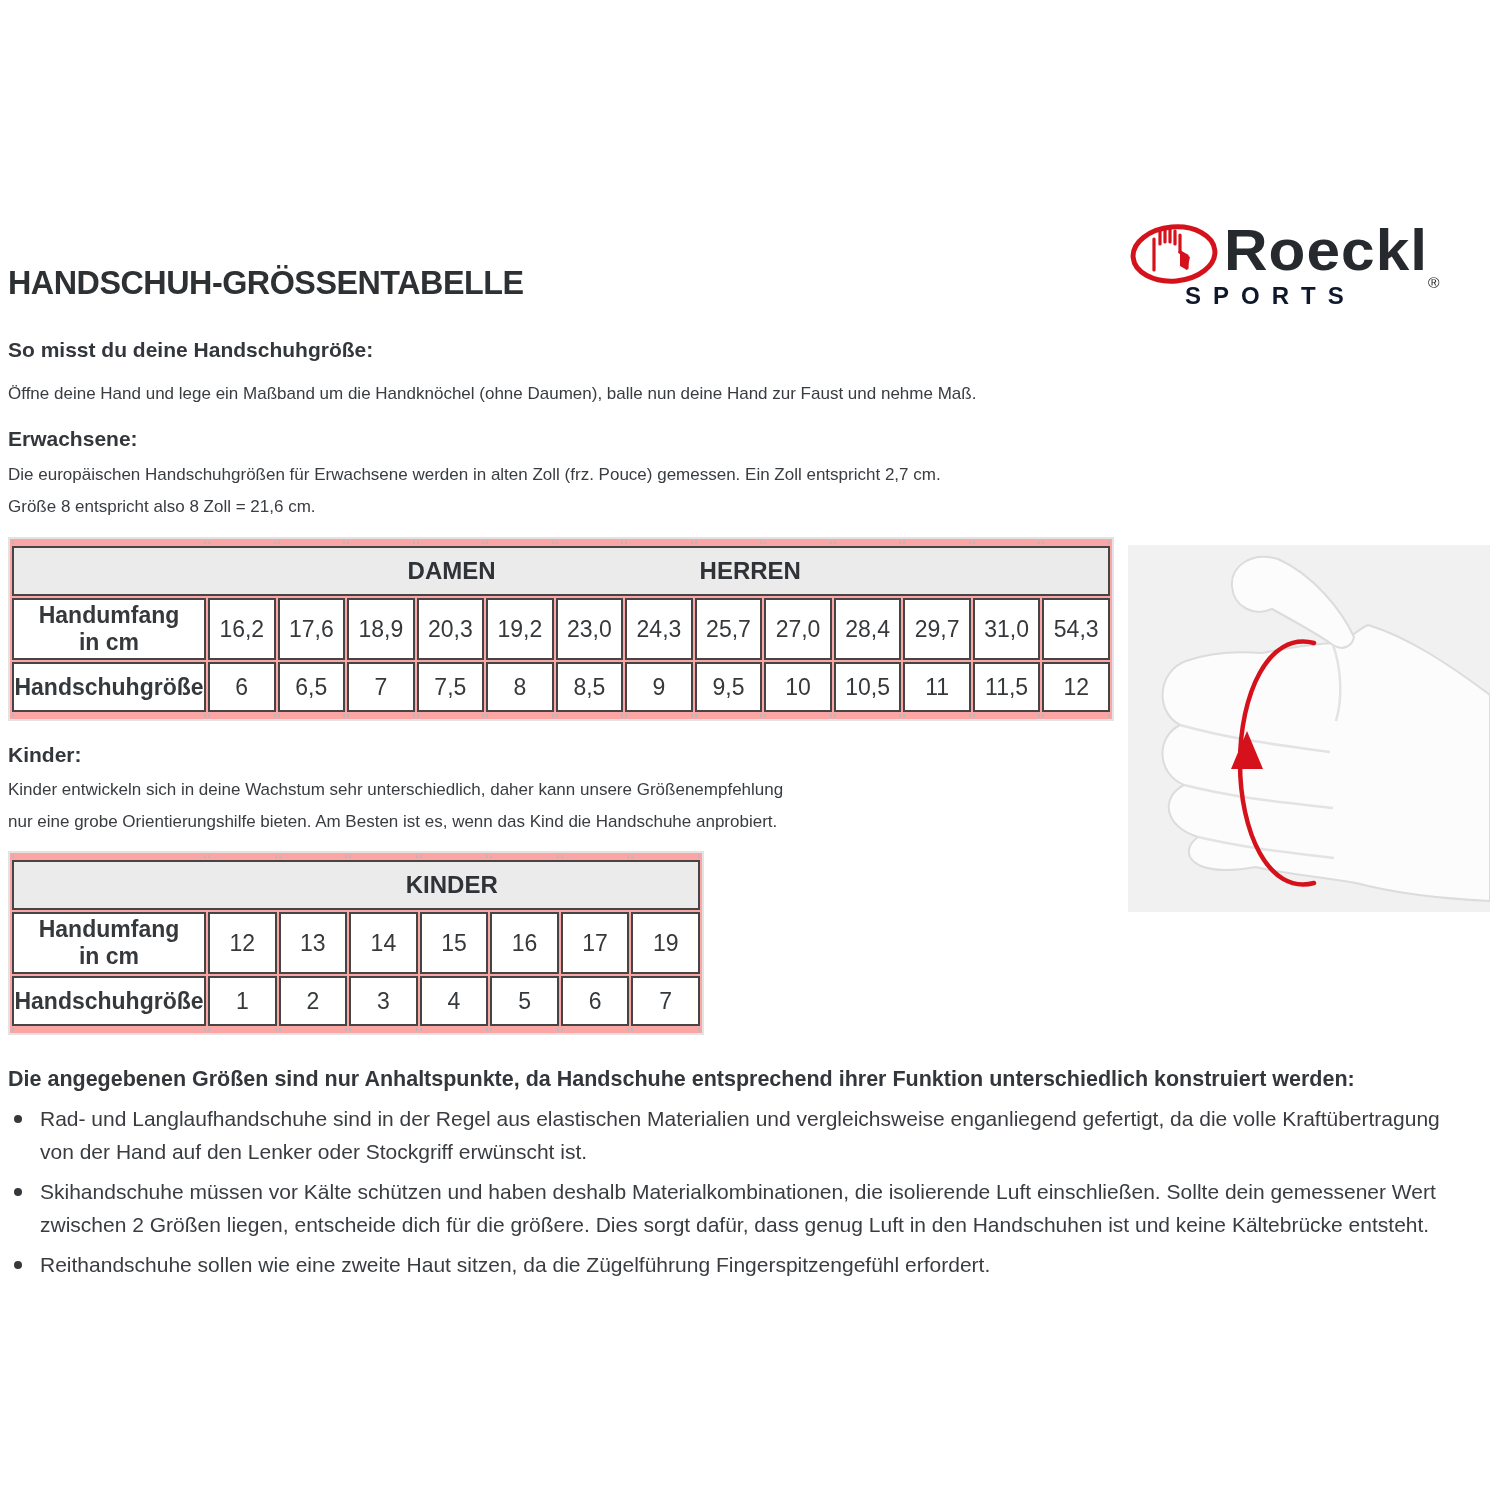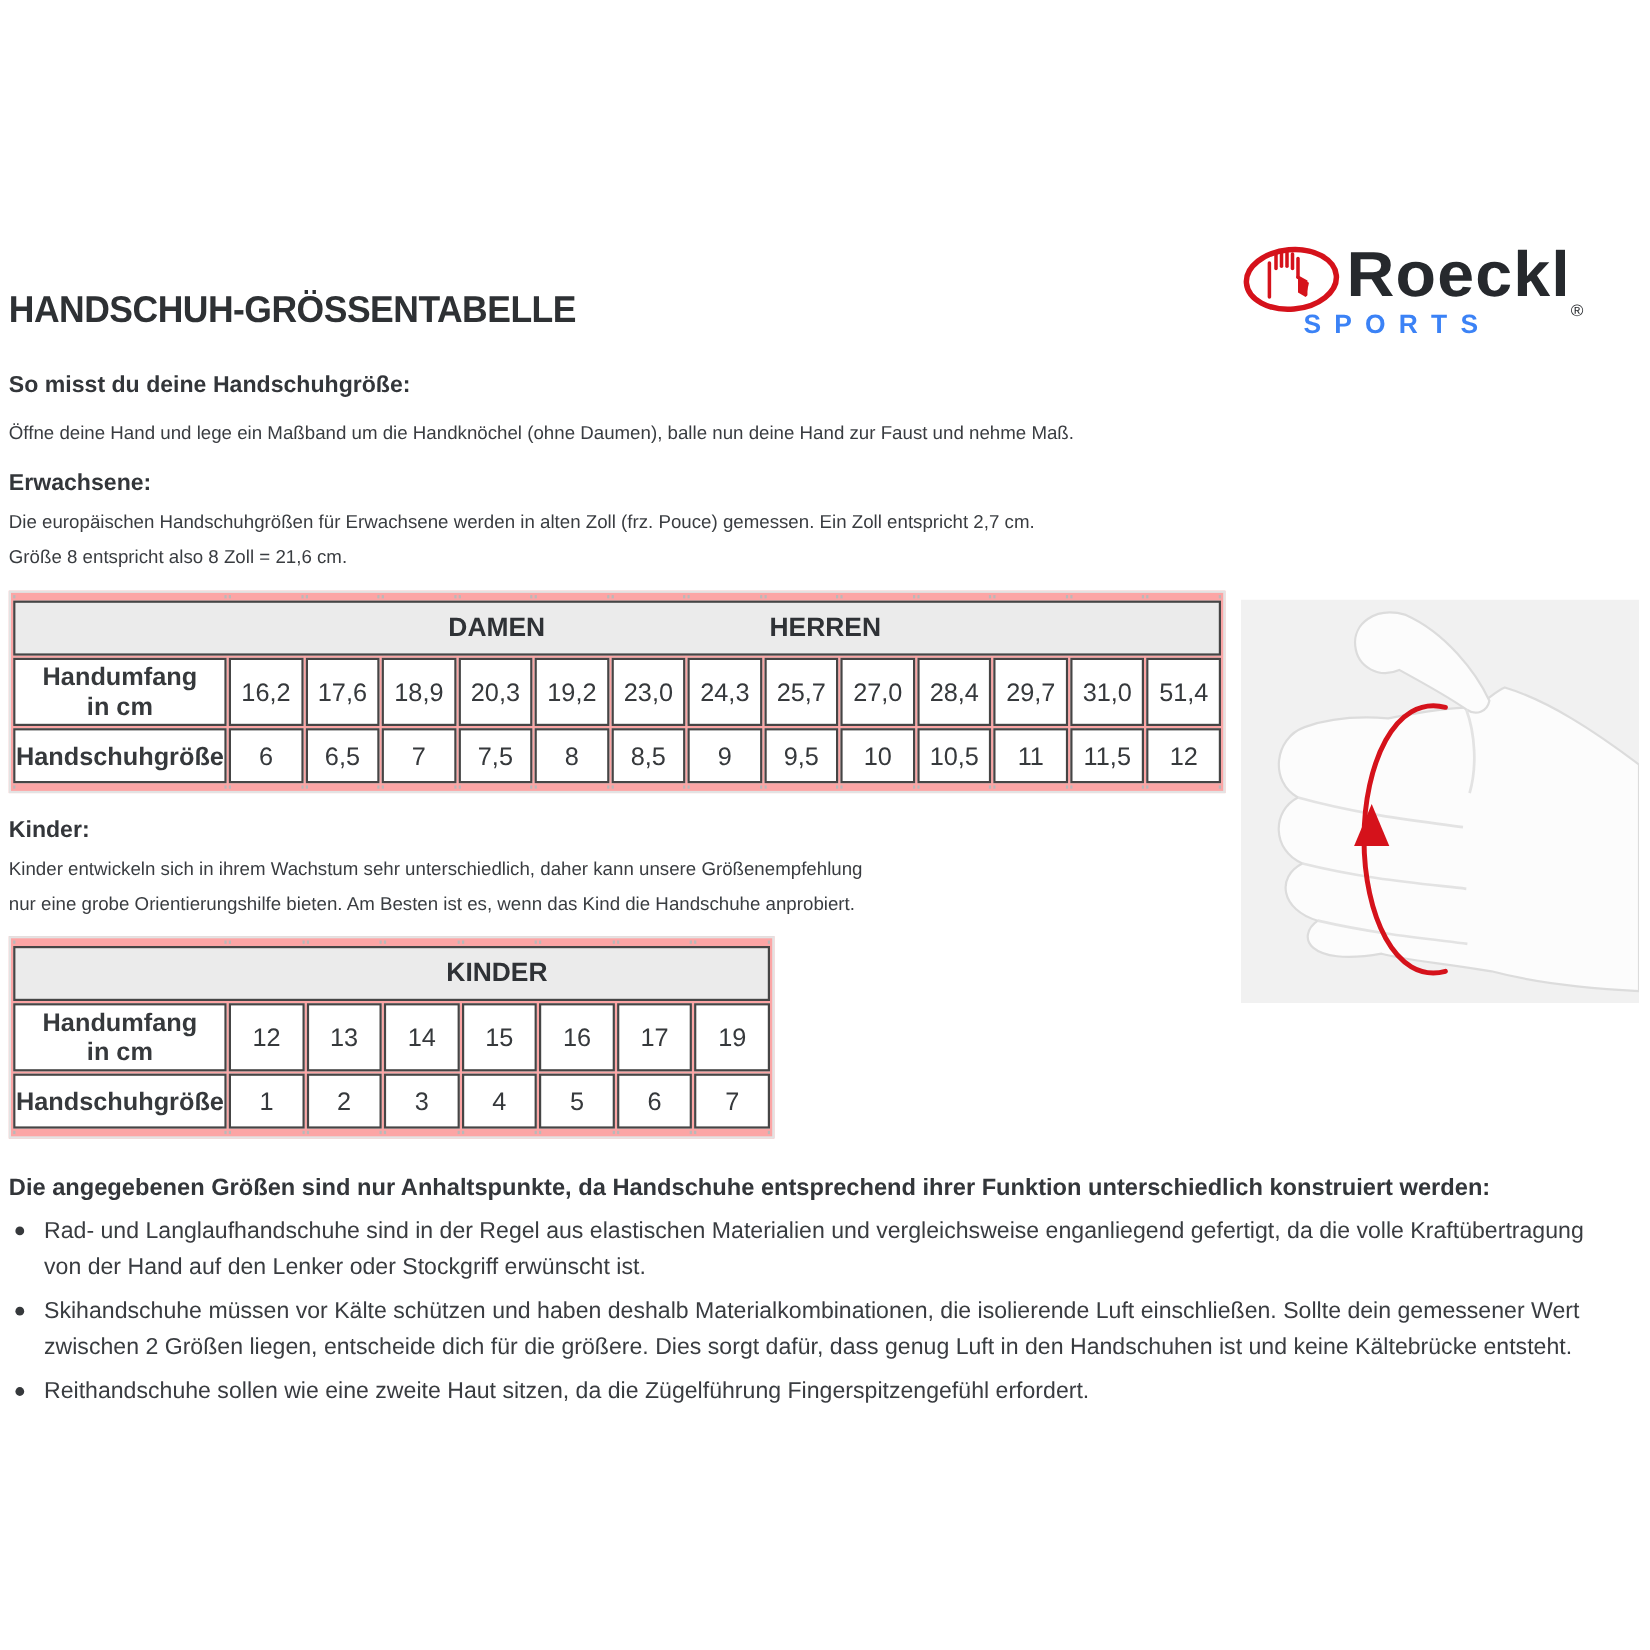--- a/index.html
+++ b/index.html
@@ -15,21 +15,21 @@
   }
   #logo{left:1128px;top:220px;width:366px;height:98px;}
   #logo .glove-svg{position:absolute;left:2px;top:2px;}
   #logo .brand{
     position:absolute;left:96px;top:-4px;font-size:58px;font-weight:bold;color:#26292d;
     letter-spacing:1px;transform:scaleX(1.04);transform-origin:left center;white-space:nowrap;
   }
   #logo .reg{font-size:15px;font-weight:normal;vertical-align:-18px;letter-spacing:0;}
   #logo .sports{
     position:absolute;left:57px;top:62px;font-size:24px;font-weight:bold;
-    letter-spacing:12px;color:#3b82f6;white-space:nowrap;
+    letter-spacing:12px;color:#0f172a;white-space:nowrap;
   }
   
   .h-bold{font-size:21px;font-weight:bold;line-height:26px;white-space:nowrap;color:#33363a;}
   .body-line{font-size:17px;line-height:26px;white-space:nowrap;color:#393c40;}
   #intro-heading{left:8px;top:337px;}
   #intro-body{left:8px;top:381px;}
   #adults-heading{left:8px;top:426px;}
   #adults-line1{left:8px;top:462px;}
   #adults-line2{left:8px;top:494px;}
   #kids-heading{left:8px;top:742px;}
@@ -149,21 +149,21 @@
       <td>18,9</td>
       <td>20,3</td>
       <td>19,2</td>
       <td>23,0</td>
       <td>24,3</td>
       <td>25,7</td>
       <td>27,0</td>
       <td>28,4</td>
       <td>29,7</td>
       <td>31,0</td>
-      <td>51,4</td>
+      <td>54,3</td>
     </tr>
     <tr class="sizes-row">
       <td class="label-cell">Handschuhgröße</td>
       <td>6</td>
       <td>6,5</td>
       <td>7</td>
       <td>7,5</td>
       <td>8</td>
       <td>8,5</td>
       <td>9</td>
@@ -218,21 +218,21 @@
       <path d="M70,292 C122,304 166,308 206,313"></path>
       <path d="M205,100 C213,122 215,152 208,176"></path>
     </g>
 
     <path d="M186,98 C140,86 112,150 112,218 C112,286 140,350 186,338" fill="none" stroke="#d5121b" stroke-width="4.5" stroke-linecap="round"></path>
     <path d="M119,186 L103,224 L135,224 Z" fill="#d5121b"></path>
   </svg>
 </div>
 
 <div class="abs h-bold" id="kids-heading">Kinder:</div>
-<div class="abs body-line" id="kids-line1">Kinder entwickeln sich in ihrem Wachstum sehr unterschiedlich, daher kann unsere Größenempfehlung</div>
+<div class="abs body-line" id="kids-line1">Kinder entwickeln sich in deine Wachstum sehr unterschiedlich, daher kann unsere Größenempfehlung</div>
 <div class="abs body-line" id="kids-line2">nur eine grobe Orientierungshilfe bieten. Am Besten ist es, wenn das Kind die Handschuhe anprobiert.</div>
 
 <div class="abs tablewrap" id="kids-tablewrap">
   <table class="size-table">
     <colgroup>
       <col style="width:194px">
         <col>
         <col>
         <col>
         <col>

